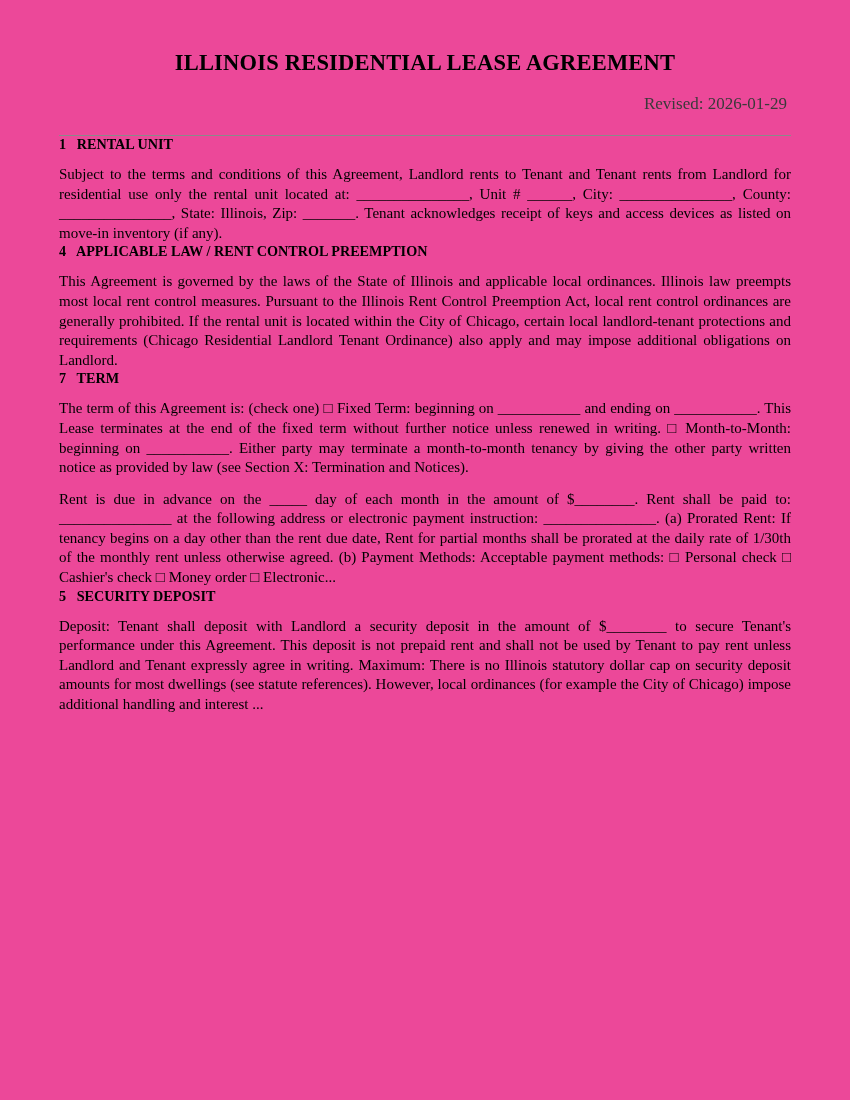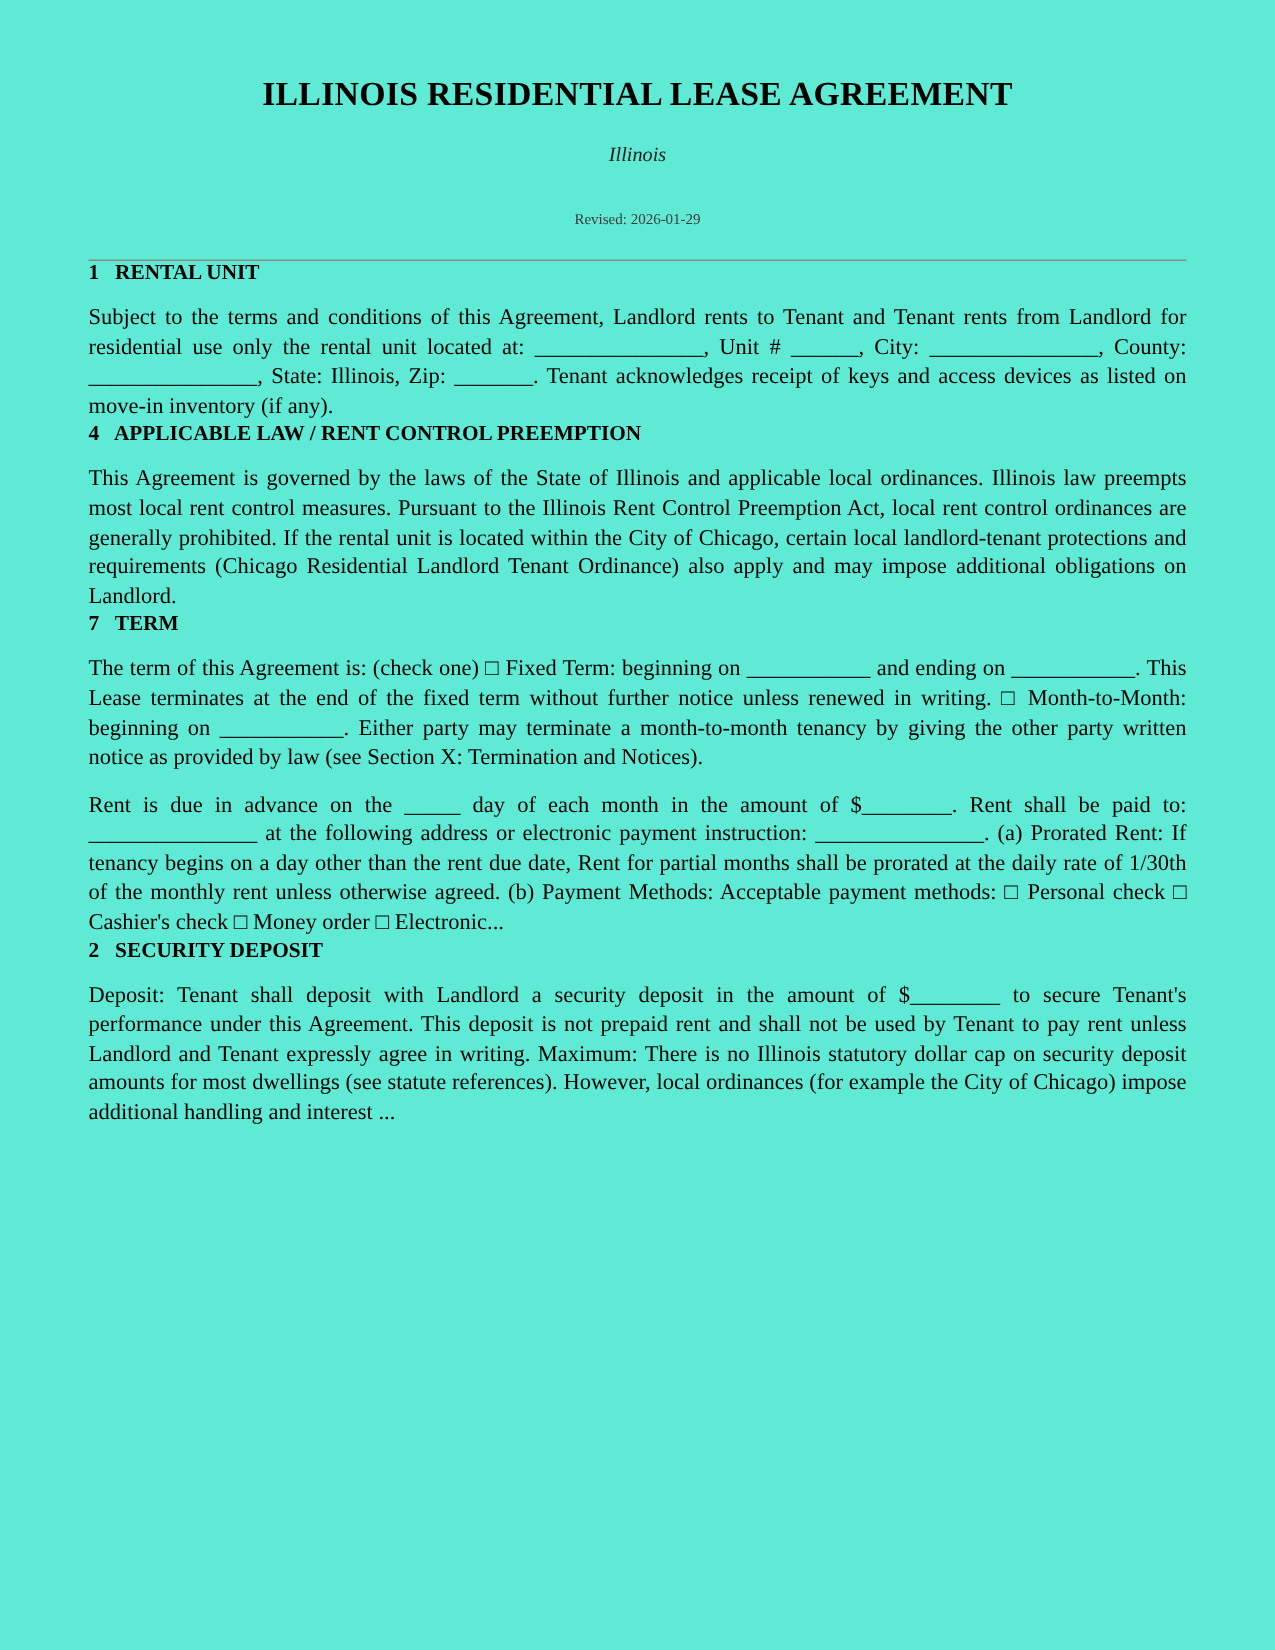--- a/index.html
+++ b/index.html
@@ -13,21 +13,21 @@
     font-family: "Liberation Serif", "DejaVu Serif", serif;
     color: #000000;
     -webkit-font-smoothing: antialiased;
   }
   .page {
     position: relative;
     width: 850px;
     height: 1100px;
     box-sizing: border-box;
     padding: 0;
-    background: #5eead4;
+    background: #ec4899;
     overflow: hidden;
   }
   .content {
     position: absolute;
     left: 59px;
     top: 0;
     width: 732px;
   }
 
   
@@ -43,24 +43,24 @@
   }
   .doc-subtitle {
     margin: 0;
     padding-top: 19px;
     font-size: 13.5px;
     font-style: italic;
     text-align: center;
     color: #1a1a1a;
   }
   .doc-revised {
-    margin: 16px;
+    margin: 4px;
     padding-top: 14px;
-    font-size: 10px;
-    text-align: center;
+    font-size: 17px;
+    text-align: right;
     color: #3a3a3a;
   }
   .masthead-rule {
     margin: 0;
     margin-top: 21px;
     border: none;
     border-top: 1px solid #8a8a8a;
     height: 0;
     width: 732px;
   }
@@ -88,21 +88,20 @@
     text-align-last: left;
   }
 </style>
 </head>
 <body>
 
 <div class="page">
   <div class="content">
 
     <h1 class="doc-title">ILLINOIS RESIDENTIAL LEASE AGREEMENT</h1>
-    <p class="doc-subtitle">Illinois</p>
     <p class="doc-revised">Revised: 2026-01-29</p>
     <hr class="masthead-rule">
 
     <div class="section">
       <h2 class="section-heading">1   RENTAL UNIT</h2>
       <p class="section-body no-justify-last">Subject to the terms and conditions of this Agreement, Landlord rents to Tenant and Tenant rents from Landlord for residential use only the rental unit located at: _______________, Unit # ______, City: _______________, County: _______________, State: Illinois, Zip: _______. Tenant acknowledges receipt of keys and access devices as listed on move-in inventory (if any).</p>
     </div>
 
     <div class="section">
       <h2 class="section-heading">4   APPLICABLE LAW / RENT CONTROL PREEMPTION</h2>
@@ -112,18 +111,18 @@
     <div class="section">
       <h2 class="section-heading">7   TERM</h2>
       <p class="section-body no-justify-last">The term of this Agreement is: (check one) □ Fixed Term: beginning on ___________ and ending on ___________. This Lease terminates at the end of the fixed term without further notice unless renewed in writing. □ Month-to-Month: beginning on ___________. Either party may terminate a month-to-month tenancy by giving the other party written notice as provided by law (see Section X: Termination and Notices).</p>
     </div>
 
     <div class="section">
       <p class="section-body no-justify-last">Rent is due in advance on the _____ day of each month in the amount of $________. Rent shall be paid to: _______________ at the following address or electronic payment instruction: _______________. (a) Prorated Rent: If tenancy begins on a day other than the rent due date, Rent for partial months shall be prorated at the daily rate of 1/30th of the monthly rent unless otherwise agreed. (b) Payment Methods: Acceptable payment methods: □ Personal check □ Cashier's check □ Money order □ Electronic...</p>
     </div>
 
     <div class="section">
-      <h2 class="section-heading">2   SECURITY DEPOSIT</h2>
+      <h2 class="section-heading">5   SECURITY DEPOSIT</h2>
       <p class="section-body no-justify-last">Deposit: Tenant shall deposit with Landlord a security deposit in the amount of $________ to secure Tenant's performance under this Agreement. This deposit is not prepaid rent and shall not be used by Tenant to pay rent unless Landlord and Tenant expressly agree in writing. Maximum: There is no Illinois statutory dollar cap on security deposit amounts for most dwellings (see statute references). However, local ordinances (for example the City of Chicago) impose additional handling and interest ...</p>
     </div>
 
   </div>
 </div>
 
 </body></html>

